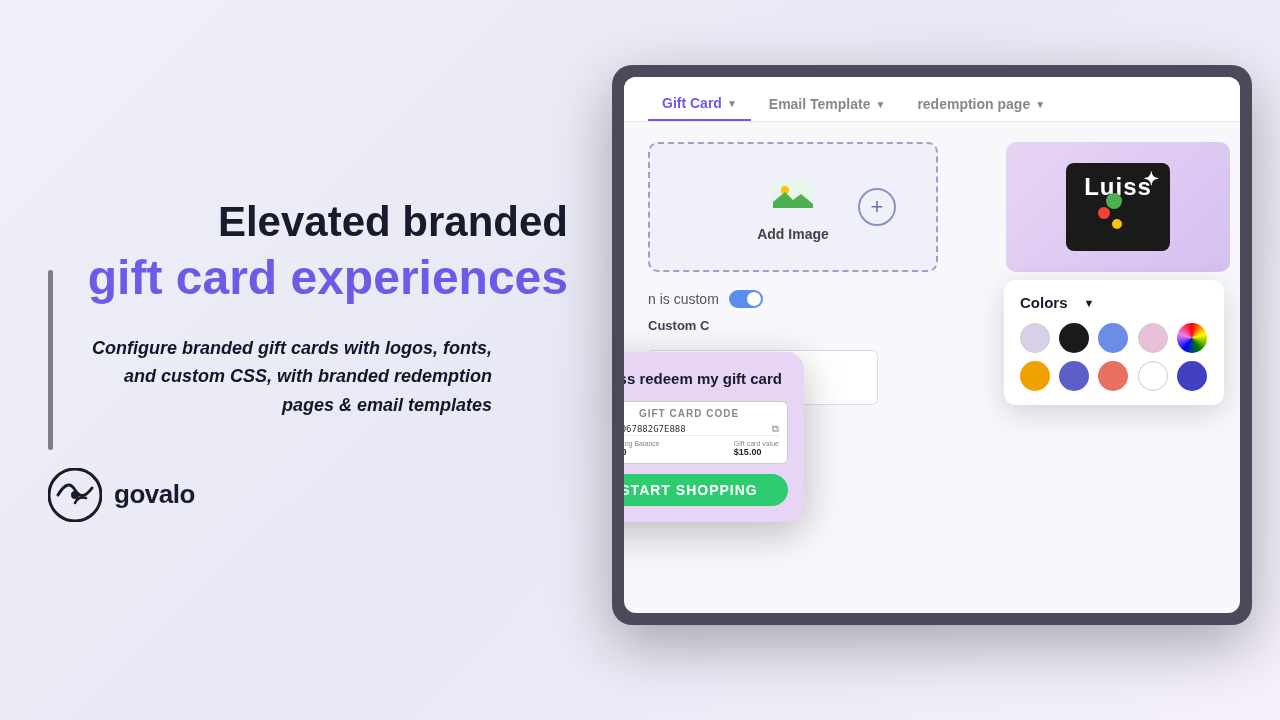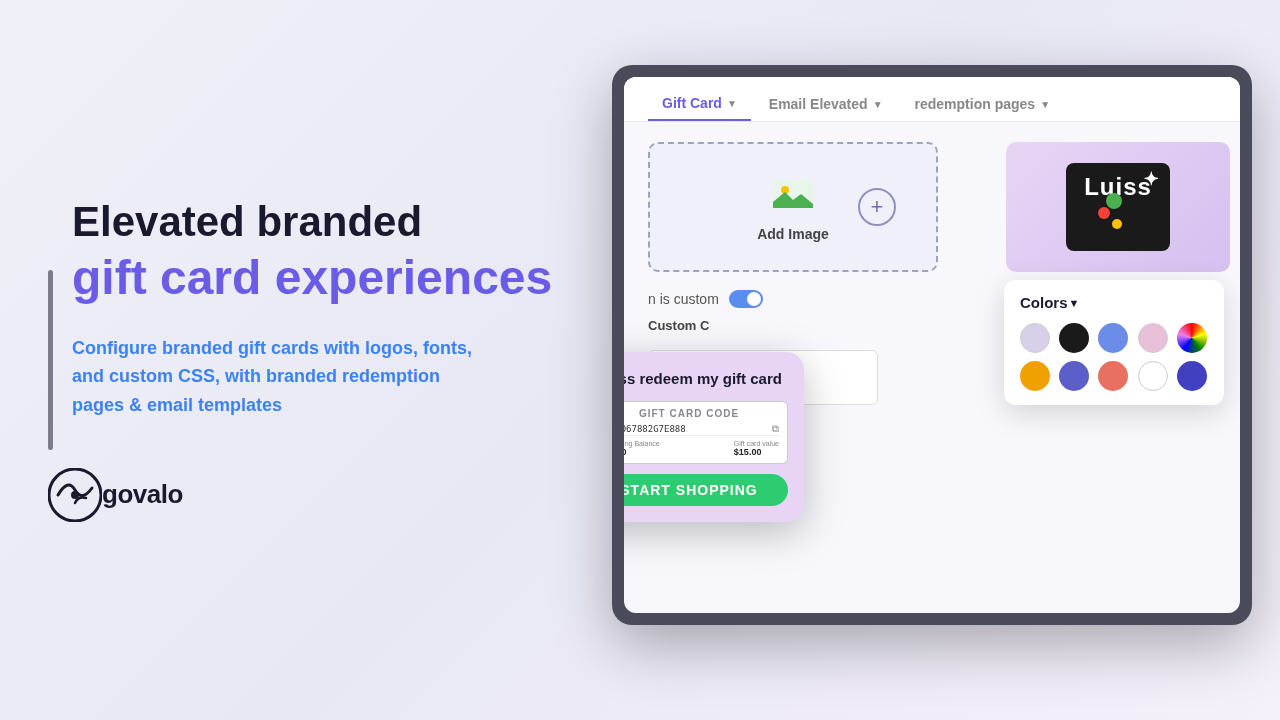--- a/index.html
+++ b/index.html
@@ -15,20 +15,21 @@
     
     .left-panel {
       position: absolute;
       left: 48px;
       top: 0;
       bottom: 0;
       width: 520px;
       display: flex;
       flex-direction: column;
       justify-content: center;
+      text-align: right;
     }
 
     .accent-bar {
       position: absolute;
       left: 0;
       top: 50%;
       transform: translateY(-50%);
       width: 5px;
       height: 180px;
       background: #7c7c8a;
@@ -51,29 +52,31 @@
       font-size: 48px;
       font-weight: 800;
       color: #6b5ce7;
       line-height: 1.15;
       margin-bottom: 28px;
     }
 
     .description {
       font-size: 18px;
       font-weight: 600;
-      color: #3b82f6;
+      color: #0f172a;
       line-height: 1.6;
       margin-bottom: 48px;
       max-width: 420px;
+      font-style: italic;
     }
 
     .logo-area {
       display: flex;
       align-items: center;
+      gap: 12px;
     }
 
     .logo-text {
       font-size: 26px;
       font-weight: 700;
       color: #1a1a2e;
       letter-spacing: -0.5px;
     }
 
     
@@ -308,21 +311,21 @@
       background: white;
       border-radius: 12px;
       box-shadow: 0 8px 30px rgba(0,0,0,0.15);
       padding: 14px 16px;
       z-index: 10;
     }
 
     .colors-header {
       display: flex;
       align-items: center;
-      gap: 1px;
+      gap: 16px;
       margin-bottom: 12px;
       font-size: 15px;
       font-weight: 700;
       color: #1a1a2e;
     }
 
     .colors-grid {
       display: grid;
       grid-template-columns: repeat(5, 1fr);
       gap: 8px;
@@ -448,25 +451,25 @@
 <div class="ui-window">
   <div class="ui-inner">
 
 
     <div class="ui-tabs">
       <div class="tab active">
         <span>Gift Card</span>
         <span class="tab-arrow">▼</span>
       </div>
       <div class="tab inactive">
-        <span>Email Elevated</span>
+        <span>Email Template</span>
         <span class="tab-arrow">▼</span>
       </div>
       <div class="tab inactive">
-        <span>redemption pages</span>
+        <span>redemption page</span>
         <span class="tab-arrow">▼</span>
       </div>
     </div>
 
     <div class="ui-content" style="position:relative; height: 380px;">
 
       <div class="upload-area">
         <svg class="add-image-icon" viewBox="0 0 44 44">
           <rect x="2" y="8" width="40" height="28" rx="4" fill="#e8f5e9"></rect>
           <circle cx="14" cy="18" r="4" fill="#ffc107"></circle>

